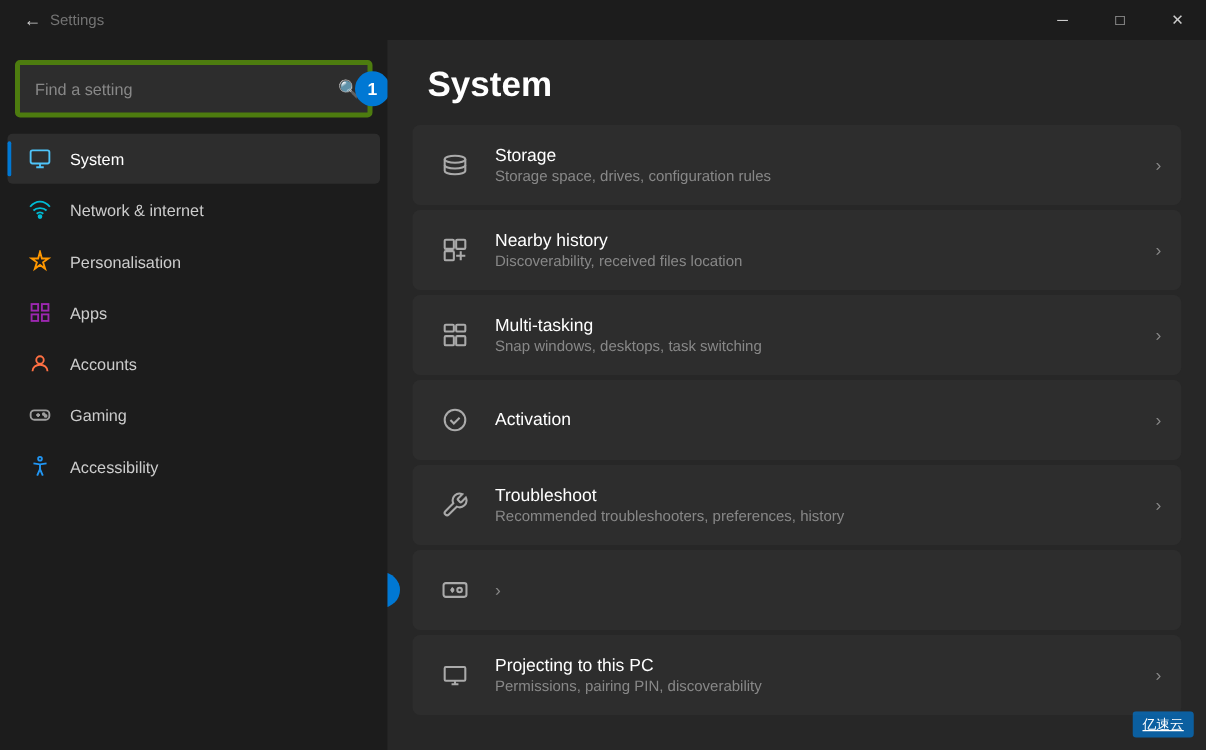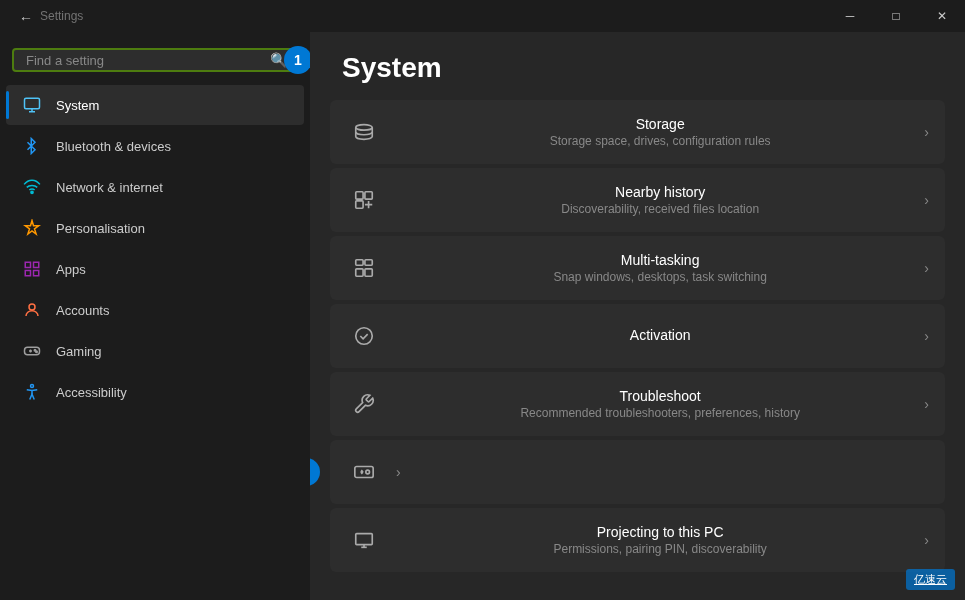--- a/index.html
+++ b/index.html
@@ -71,23 +71,23 @@
       overflow: hidden;
       flex-shrink: 0;
     }
 
     .search-container {
       margin: 16px 12px 12px 12px;
       position: relative;
     }
     .search-input {
       width: 100%;
-      height: 24px;
+      height: 46px;
       background: #2d2d2d;
-      border: 2px solid #4d7c0f;
+      border: 4px solid #4d7c0f;
       border-radius: 4px;
       color: #ffffff;
       font-size: 13px;
       padding: 0 36px 0 12px;
       outline: none;
     }
     .search-input::placeholder { color: #888888; }
     .search-icon-wrap {
       position: absolute;
       right: 10px;
@@ -163,21 +163,20 @@
 
     .page-title {
       font-size: 28px;
       font-weight: 600;
       padding: 20px 32px 16px 32px;
       color: #ffffff;
     }
 
     .settings-list {
       padding: 0 20px;
-      text-align: center;
     }
     .settings-item {
       display: flex;
       align-items: center;
       background: #2d2d2d;
       border-radius: 6px;
       margin-bottom: 4px;
       padding: 14px 16px;
       cursor: pointer;
       position: relative;
@@ -260,28 +259,20 @@
       <svg width="18" height="18" viewBox="0 0 24 24" fill="none" stroke="#4fc3f7" stroke-width="2">
               <rect x="2" y="3" width="20" height="14" rx="2"></rect>
               <line x1="8" y1="21" x2="16" y2="21"></line>
               <line x1="12" y1="17" x2="12" y2="21"></line>
             </svg>
     </div>
     <span>System</span>
   </li>
         <li class="nav-item">
     <div class="nav-icon">
-      <svg width="18" height="18" viewBox="0 0 24 24" fill="none" stroke="#2196f3" stroke-width="2">
-              <path d="M6 7l10 10-5 5V2l5 5L6 17"></path>
-            </svg>
-    </div>
-    <span>Bluetooth &amp; devices</span>
-  </li>
-        <li class="nav-item">
-    <div class="nav-icon">
       <svg width="18" height="18" viewBox="0 0 24 24" fill="none" stroke="#00bcd4" stroke-width="2">
               <path d="M1.5 8.5S6 3 12 3s10.5 5.5 10.5 5.5"></path>
               <path d="M5 12.5S7.5 10 12 10s7 2.5 7 2.5"></path>
               <path d="M8.5 16S10 14.5 12 14.5s3.5 1.5 3.5 1.5"></path>
               <circle cx="12" cy="19" r="1.5" fill="#00bcd4"></circle>
             </svg>
     </div>
     <span>Network &amp; internet</span>
   </li>
         <li class="nav-item">

